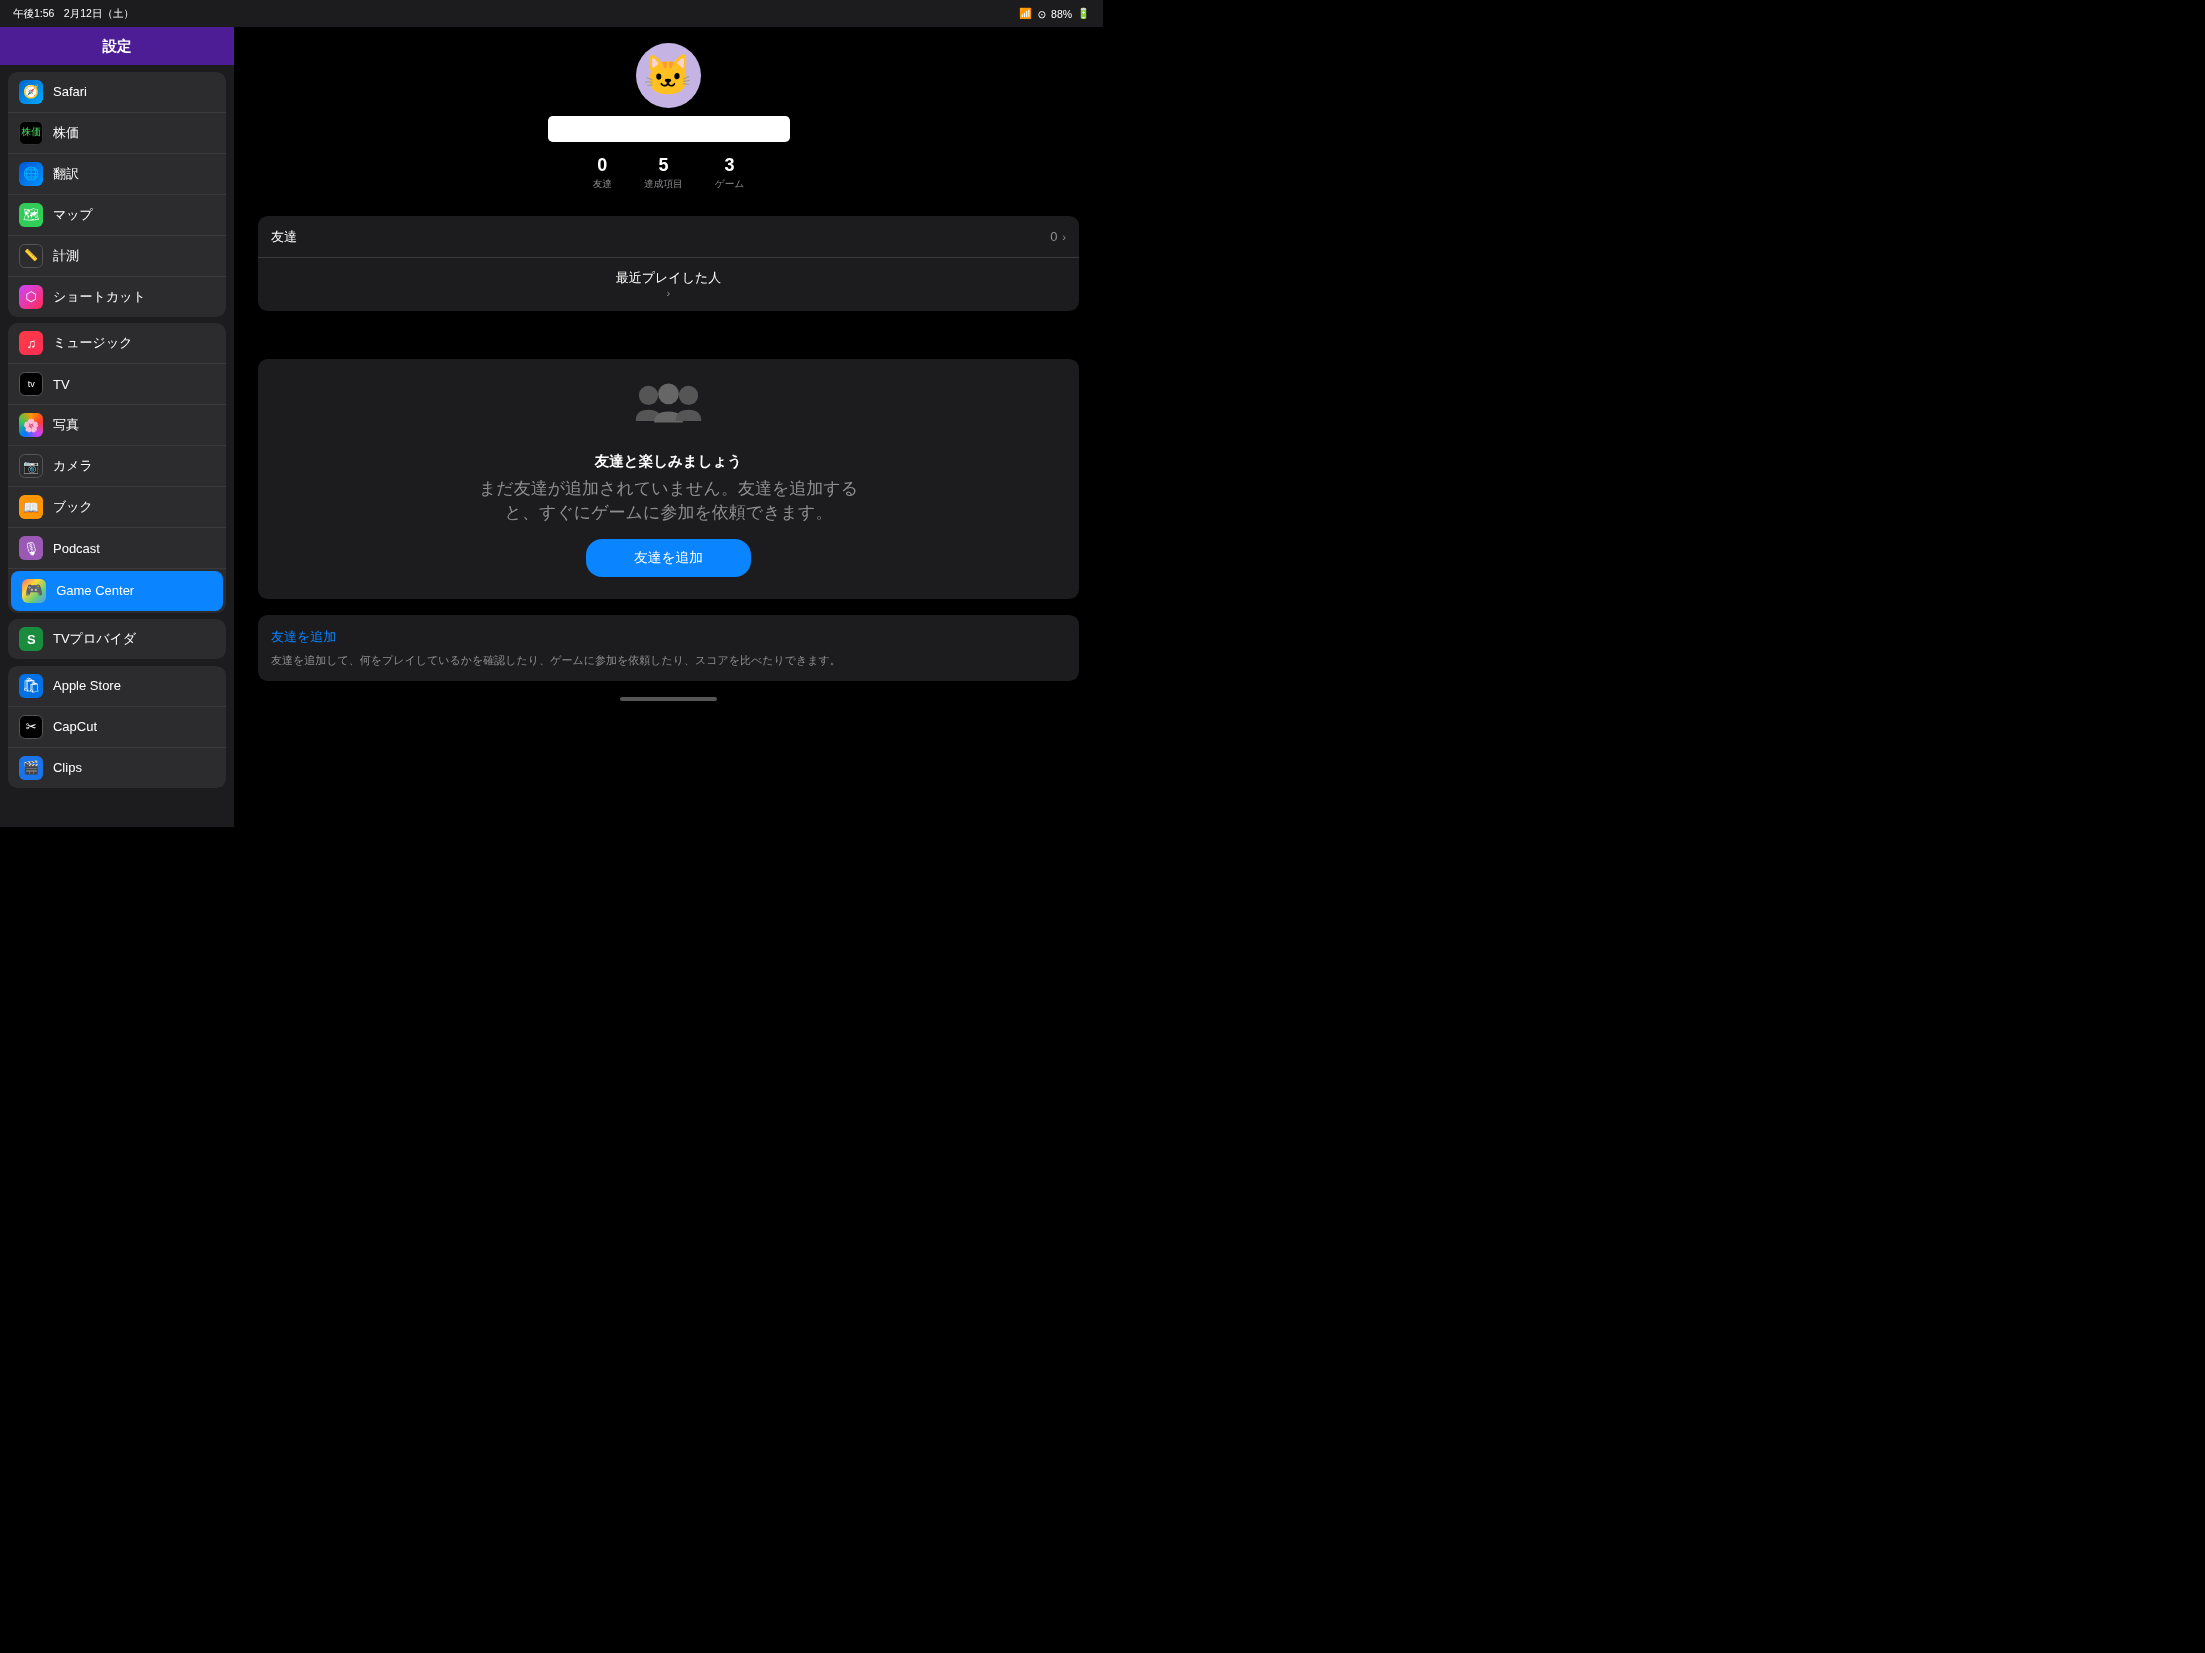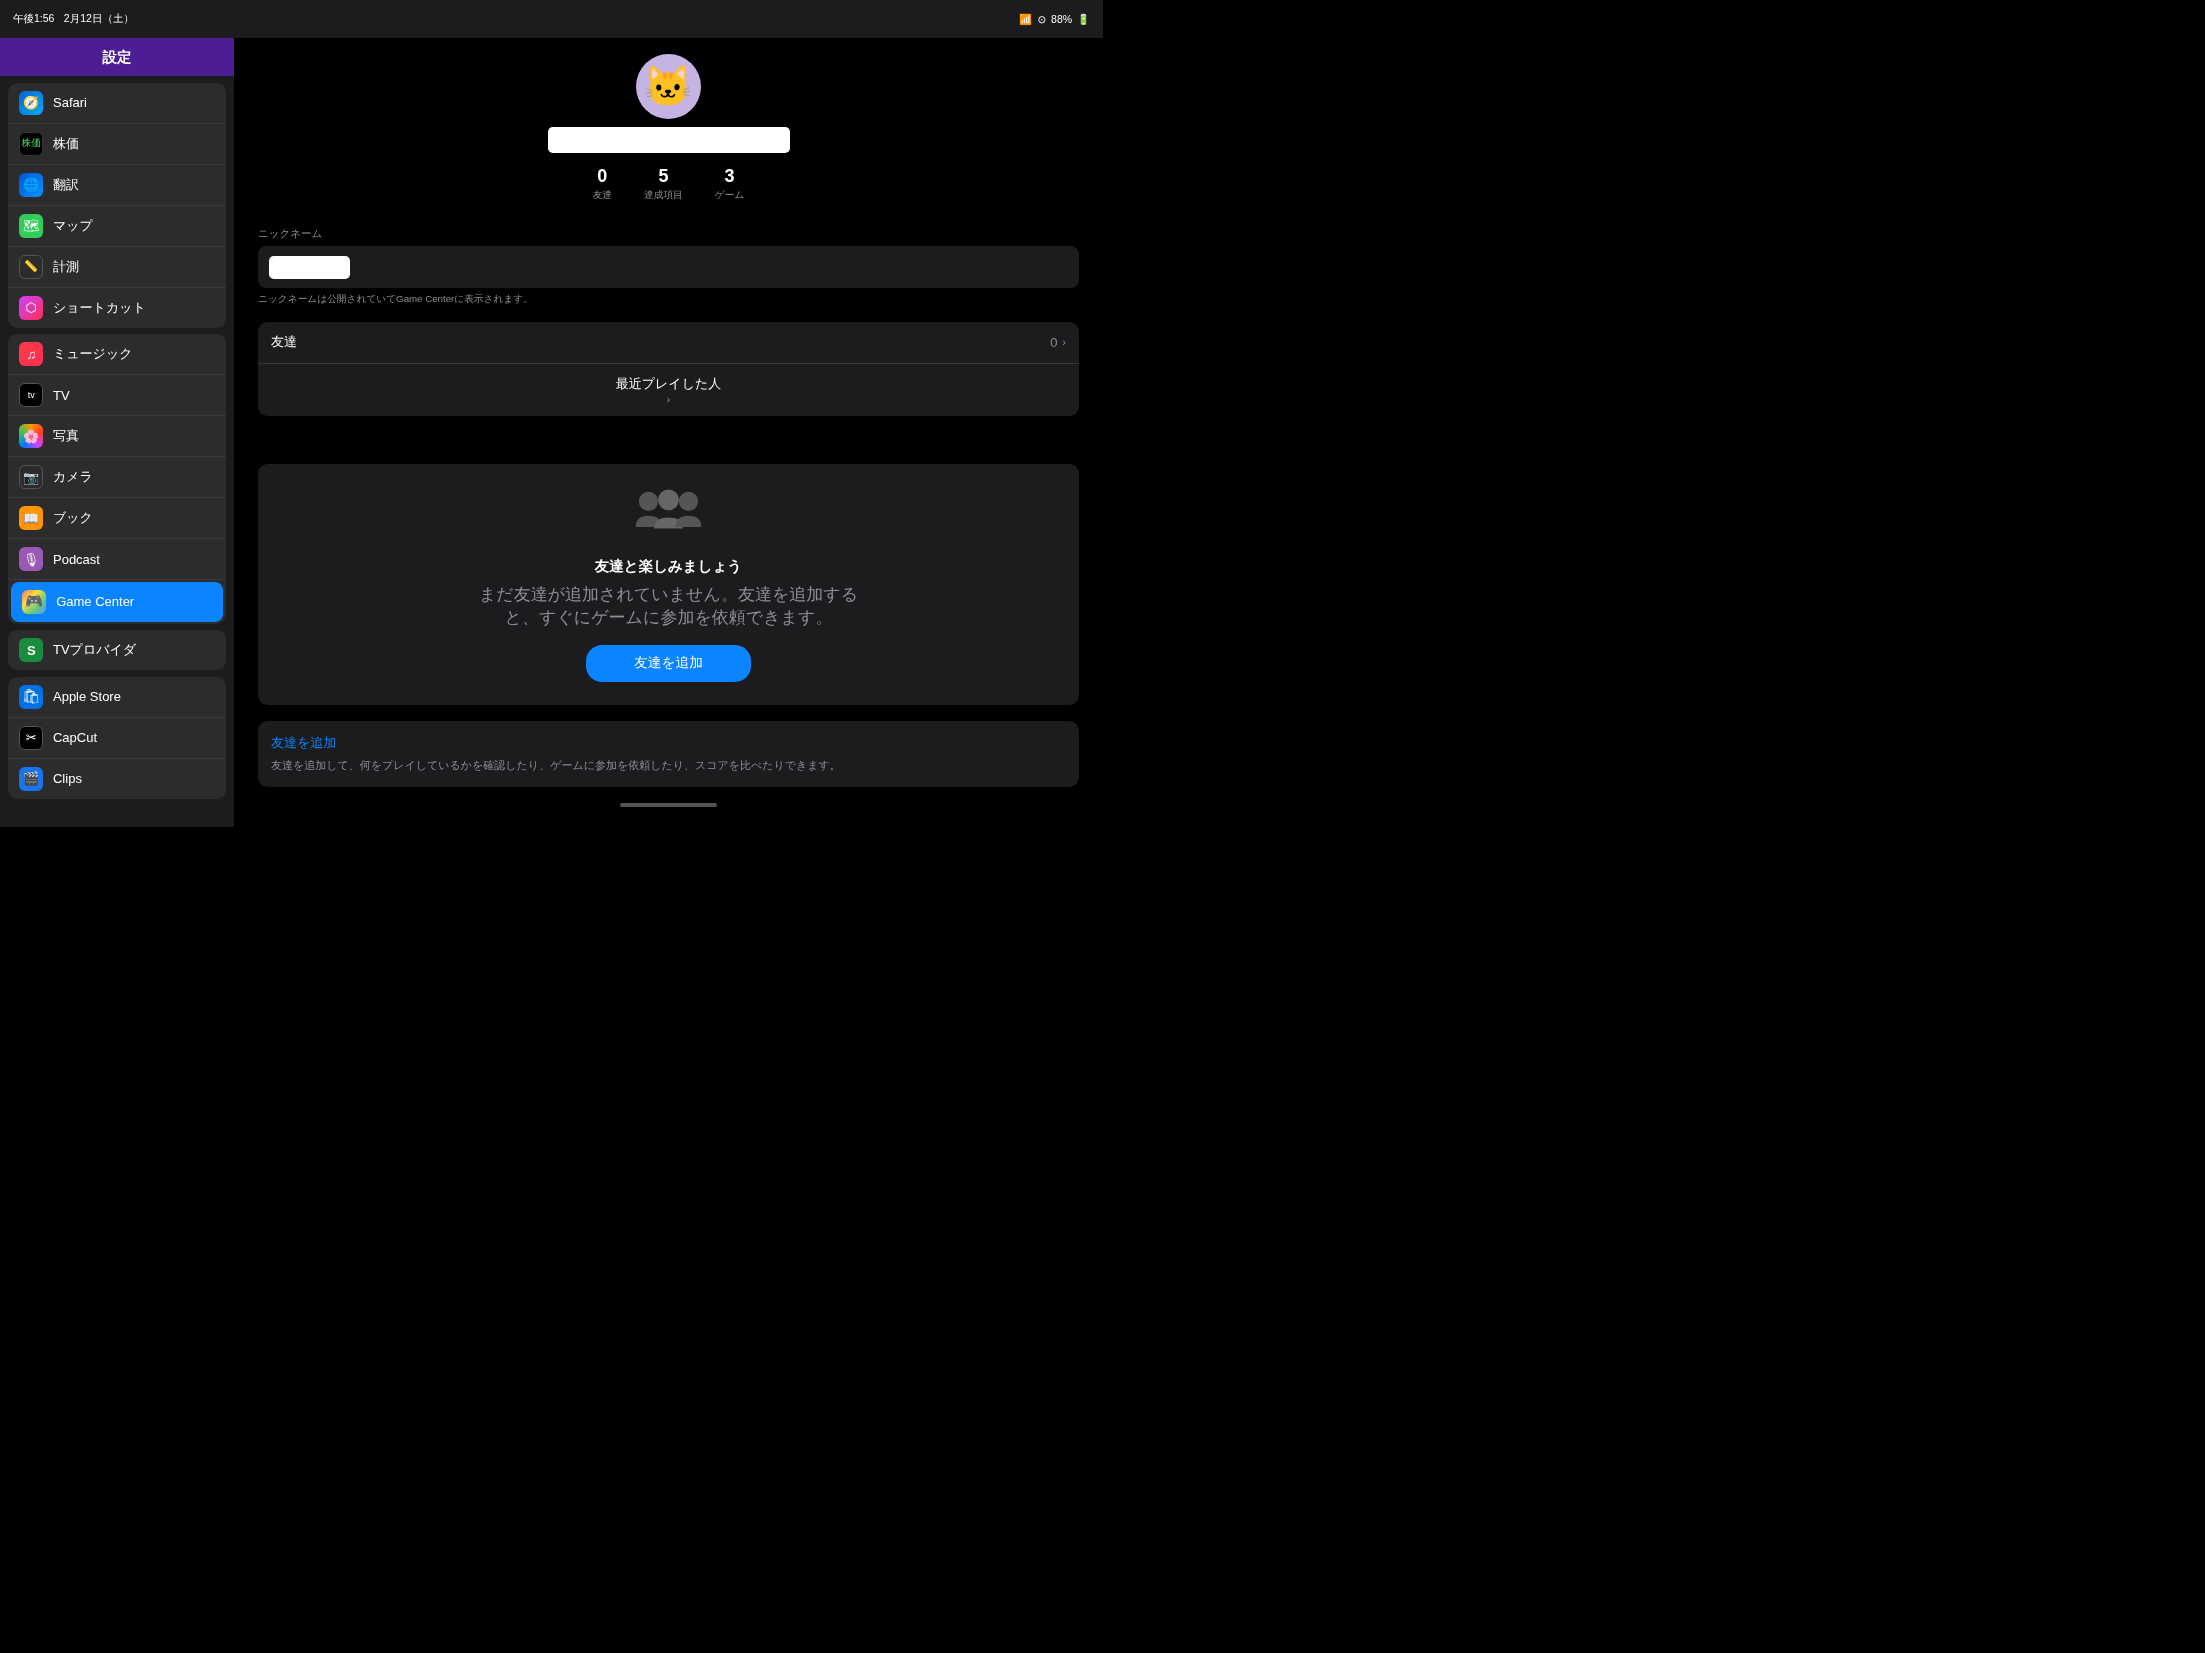--- a/index.html
+++ b/index.html
@@ -14,21 +14,21 @@
       flex-direction: column;
     }
 
     
     .status-bar {
       display: flex;
       justify-content: space-between;
       align-items: center;
       padding: 3.2px 13px;
       background: #1c1c1e;
-      height: 38px;
+      height: 27px;
       font-size: 10.5px;
       font-weight: 500;
     }
     .status-left { color: #fff; }
     .status-right { display: flex; align-items: center; gap: 4.8px; color: #fff; font-size: 10.5px; }
 
     
     .main-layout {
       display: flex;
       flex: 1;
@@ -417,27 +417,20 @@
           <span class="stat-number">5</span>
           <span class="stat-label">達成項目</span>
         </div>
         <div class="stat-item">
           <span class="stat-number">3</span>
           <span class="stat-label">ゲーム</span>
         </div>
       </div>
     </div>
 
-    <div class="form-section">
-      <div class="form-label">ニックネーム</div>
-      <div style="background:#1c1c1e; border-radius:8px; padding:9.7px 11.3px; display:flex; align-items:center; margin-bottom:4.8px;">
-        <div class="nickname-blur"></div>
-      </div>
-      <div class="field-hint">ニックネームは公開されていてGame Centerに表示されます。</div>
-    </div>
 
     <div class="list-section">
       <div class="list-item">
         <span class="list-item-label">友達</span>
         <div class="list-item-right">
           <span>0</span>
           <span class="chevron">›</span>
         </div>
       </div>
       <div class="list-item">

